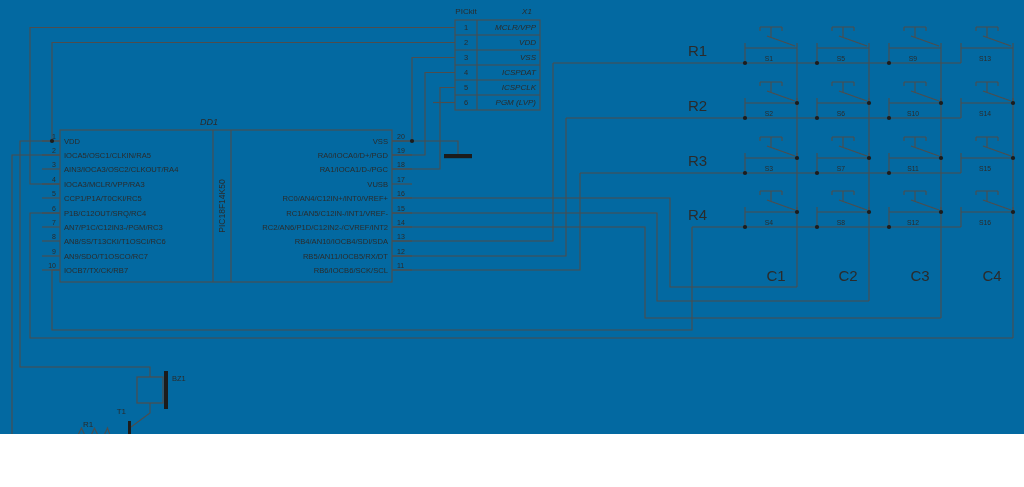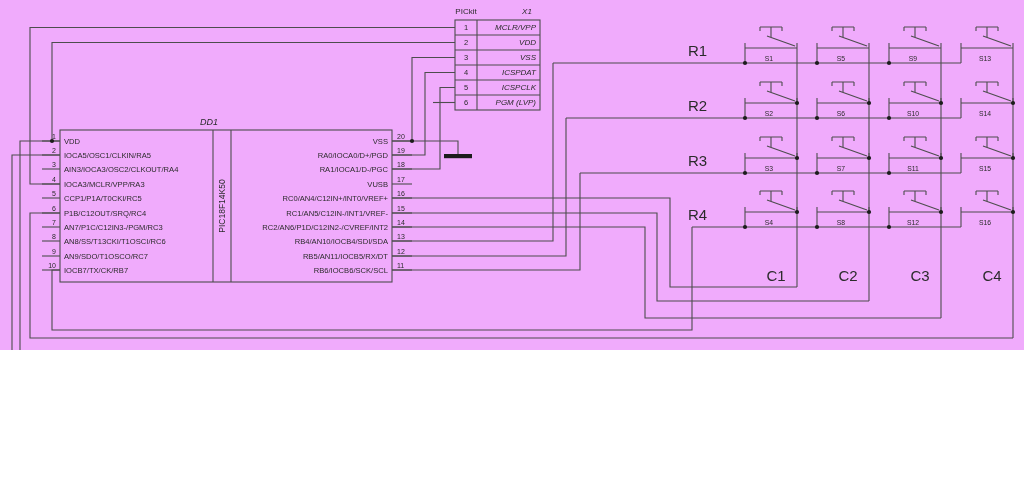--- a/index.html
+++ b/index.html
@@ -1,16 +1,16 @@
 <!DOCTYPE html>
 <html><head>
 <meta charset="utf-8">
 <style>
   html,body{margin:0;padding:0;background:#fff;}
-  #stage{position:relative;width:1024px;height:350px;background:#f0abfc;overflow:hidden;
+  #stage{position:relative;width:1024px;height:434px;background:#0369a1;overflow:hidden;
          font-family:"Liberation Sans","DejaVu Sans",sans-serif;}
   svg text{fill:#2b2b2b;}
   .ref{font-style:italic;}
 </style>
 </head>
 <body>
 
 <div id="stage">
   <svg id="cv" width="1024" height="487" viewBox="0 0 1024 487">
 

